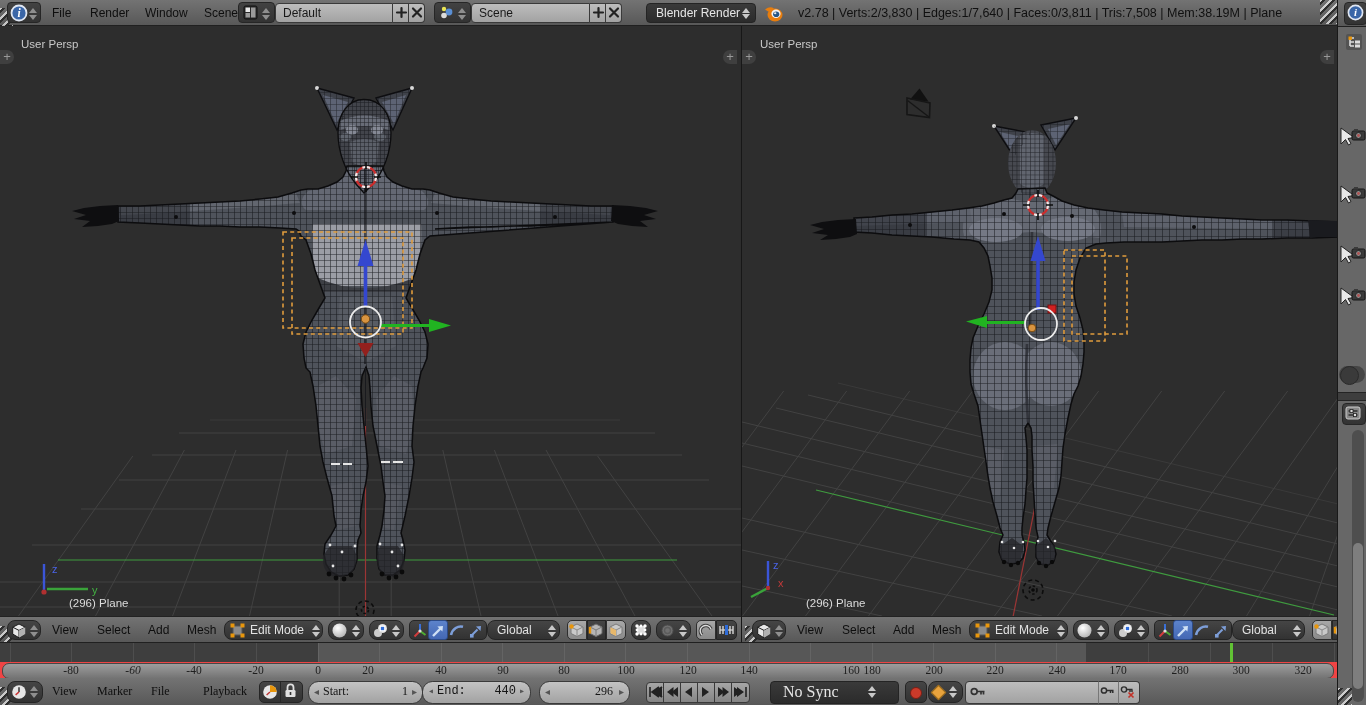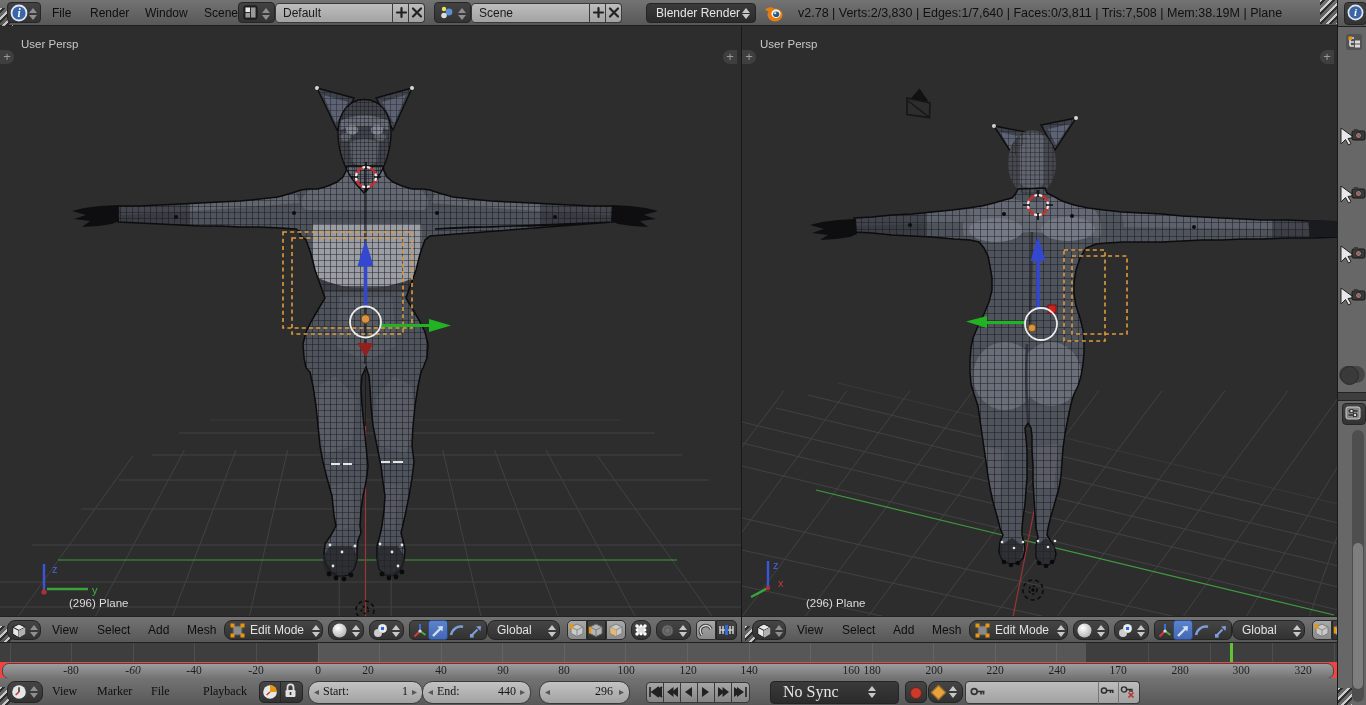--- a/index.html
+++ b/index.html
@@ -654,21 +654,21 @@
     <div class="vbtn" style="left:280px;width:21px;border-radius:0 5px 5px 0;"></div>
     <svg class="abs" style="left:283px;top:5px" width="15" height="16" viewBox="0 0 15 16">
       <rect x="2.5" y="7" width="10" height="7" rx="1.2" fill="#e0e0e0"></rect>
       <path d="M4.5 7 V4.5 A3 3.2 0 0 1 10.5 4.5 V7" stroke="#e0e0e0" stroke-width="1.8" fill="none"></path>
       <rect x="6.7" y="9" width="1.6" height="3" fill="#333"></rect>
     </svg>
     <div class="pill" style="left:308px;width:113px;">
       <span style="float:left;margin-left:14px;">Start:</span>
       <span style="float:right;margin-right:14px;">1</span>
     </div>
-    <div class="pill" style="left:422px;width:107px;">
+    <div class="pill" style="left:422px;width:107px;font-family:Liberation Mono, monospace;">
       <span style="float:left;margin-left:14px;">End:</span>
       <span style="float:right;margin-right:14px;">440</span>
     </div>
     <div class="pill" style="left:539px;width:89px;">
       <span style="float:right;margin-right:16px;">296</span>
     </div>
     <div class="pbtn" style="left:646px;border-radius:4px 0 0 4px;">
       <svg width="15" height="12" viewBox="0 0 15 12">
         <path d="M2 1V11M11 1L4 6L11 11M14 1L7 6L14 11" fill="none" stroke="#222" stroke-width="1.6"></path>
         <path d="M11 1L4 6L11 11Z M14 1L7 6L14 11Z" fill="#222"></path>

